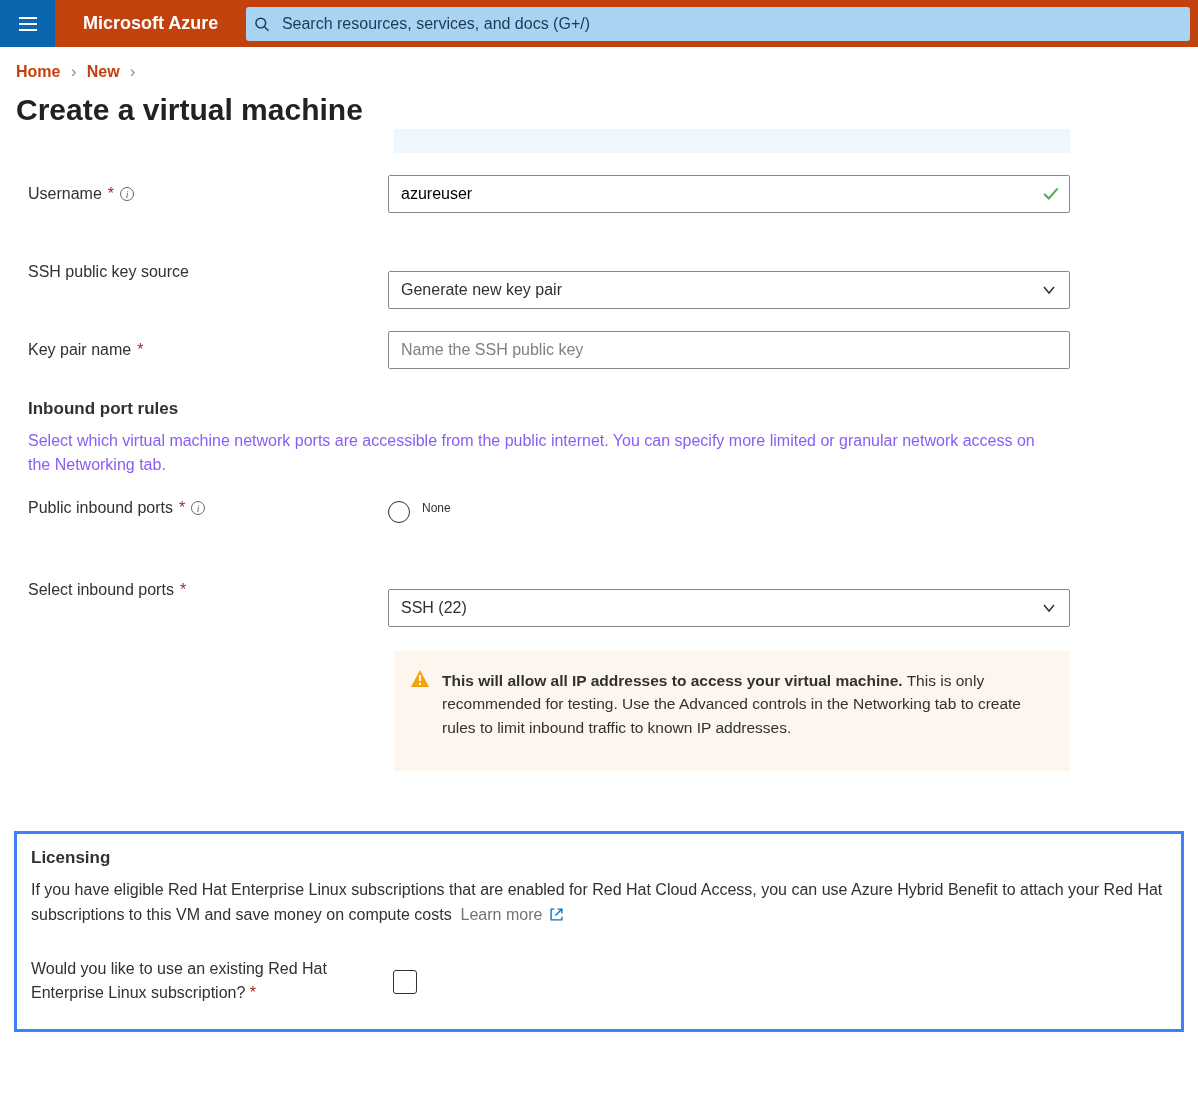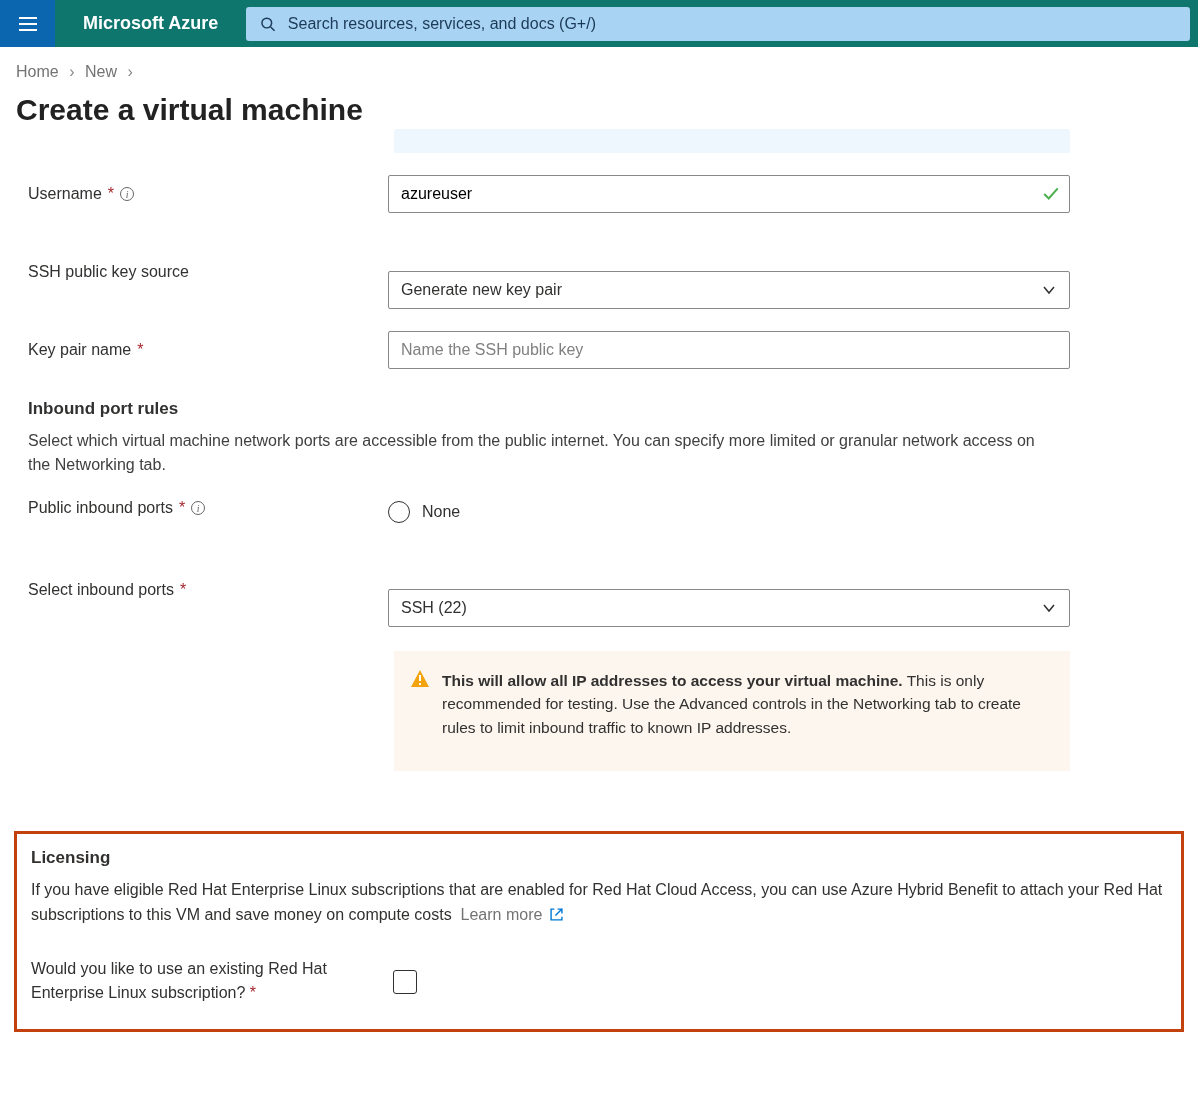--- a/index.html
+++ b/index.html
@@ -1,63 +1,63 @@
 <!DOCTYPE html>
 <html><head>
 <meta charset="utf-8">
 <style>
   * { box-sizing: border-box; margin: 0; padding: 0; }
   body { font-family: "Segoe UI", -apple-system, sans-serif; font-size: 14px; color: #323130; background: #fff; }
 
   
-  .topbar { background: #0f766e; height: 47px; display: flex; align-items: center; }
+  .topbar { background: #c2410c; height: 47px; display: flex; align-items: center; }
   .hamburger { width: 55px; height: 47px; background: #0b66af; display: flex; align-items: center; justify-content: center; cursor: pointer; }
   .hamburger-icon { width: 18px; height: 14px; display: flex; flex-direction: column; justify-content: space-between; }
   .hamburger-icon span { height: 2px; background: #fff; width: 100%; }
   .brand { color: #fff; font-size: 18px; font-weight: 600; padding: 0 28px; white-space: nowrap; }
-  .searchbox { flex: 1; margin-right: 8px; height: 34px; background: #a9d3f2; border-radius: 3px; display: flex; align-items: center; padding: 0 14px; }
+  .searchbox { flex: 1; margin-right: 8px; height: 34px; background: #a9d3f2; border-radius: 3px; display: flex; align-items: center; padding: 0 8px; }
   .searchbox input { border: none; background: transparent; width: 100%; font-size: 16px; color: #1b3a57; outline: none; }
   .searchbox input::placeholder { color: #1b3a57; }
   .search-icon { width: 16px; height: 16px; margin-right: 12px; }
 
   
   .crumb { padding: 16px 16px 8px 16px; font-size: 16px; }
-  .crumb a { color: #737373; text-decoration: none; }
+  .crumb a { color: #c2410c; text-decoration: none; font-weight: bold; }
   .crumb .sep { color: #888; padding: 0 6px; }
 
   h1.page-title { font-size: 30px; font-weight: 600; padding: 4px 16px 2px 16px; color: #222; }
 
   .form-area { padding: 0 0 0 28px; max-width: 1070px; }
 
   .bluebar { height: 24px; background: #eef6fe; border: 1px solid #eef6fe; border-radius: 2px; margin-bottom: 22px; margin-left: auto; width: 676px; }
 
   .field-row { display: flex; align-items: center; margin-bottom: 22px; }
   .field-label { width: 360px; flex-shrink: 0; font-size: 16px; color: #323130; display: flex; align-items: center; gap: 6px; }
   .req { color: #a4262c; }
   .info-icon { width: 14px; height: 14px; border: 1px solid #666; border-radius: 50%; display: inline-flex; align-items: center; justify-content: center; font-size: 10px; color: #666; font-style: italic; font-family: serif; }
   .field-input { flex: 1; position: relative; }
   .text-input, .select-input { width: 100%; height: 38px; border: 1px solid #8a8886; border-radius: 2px; padding: 0 12px; font-size: 16px; background: #fff; }
   .text-input::placeholder { color: #808080; }
   .select-input { display: flex; align-items: center; justify-content: space-between; cursor: pointer; margin-top: 36px; }
   .check-mark { position: absolute; right: 10px; top: 50%; transform: translateY(-50%); width: 18px; height: 18px; }
 
   h2.section { font-size: 17px; font-weight: 600; margin: 30px 0 10px 0; }
-  p.section-desc { font-size: 16px; color: #404040; margin-bottom: 22px; line-height: 1.5; max-width: 1030px; }
+  p.section-desc { font-size: 16px; color: #8b5cf6; margin-bottom: 22px; line-height: 1.5; max-width: 1030px; }
 
   .radio-group { display: flex; flex-direction: column; gap: 14px; padding-top: 2px; }
-  .radio-item { display: flex; align-items: center; gap: 12px; cursor: pointer; font-size: 16px; }
+  .radio-item { display: flex; align-items: flex-start; gap: 12px; cursor: pointer; font-size: 12px; }
   .radio-circle { width: 22px; height: 22px; border: 1.5px solid #323130; border-radius: 50%; display: flex; align-items: center; justify-content: center; flex-shrink: 0; }
   .radio-circle.checked { border-color: #0078d4; }
   .radio-circle.checked::after { content: ""; width: 12px; height: 12px; background: #0078d4; border-radius: 50%; }
 
   .warn-box { background: #fdf6ef; padding: 18px 18px 32px 48px; position: relative; font-size: 15.5px; line-height: 1.5; margin-top: 24px; margin-left: auto; width: 676px; }
   .warn-icon { position: absolute; left: 16px; top: 18px; width: 20px; height: 20px; }
   .warn-strong { font-weight: 700; }
 
-  .licensing-box { border: 3px solid #c2410c; margin: 60px 14px 40px 14px; padding: 14px 14px 24px 14px; }
+  .licensing-box { border: 3px solid #3b82f6; margin: 60px 14px 40px 14px; padding: 14px 14px 24px 14px; }
   .licensing-box h2 { font-size: 17px; font-weight: 600; margin-bottom: 10px; }
   .licensing-box p { font-size: 16px; line-height: 1.55; }
   .learnmore { color: #737373; text-decoration: none; white-space: nowrap; }
 
   .checkbox-row { display: flex; align-items: center; margin-top: 30px; gap: 14px; }
   .checkbox-label { width: 348px; font-size: 16px; line-height: 1.5; }
   .checkbox { width: 24px; height: 24px; border: 1.5px solid #323130; border-radius: 3px; flex-shrink: 0; cursor: pointer; margin-top: 2px; }
 
   .chevron { width: 16px; height: 16px; }
   .ext-icon { width: 13px; height: 13px; display: inline-block; vertical-align: -1px; margin-left: 3px; }

